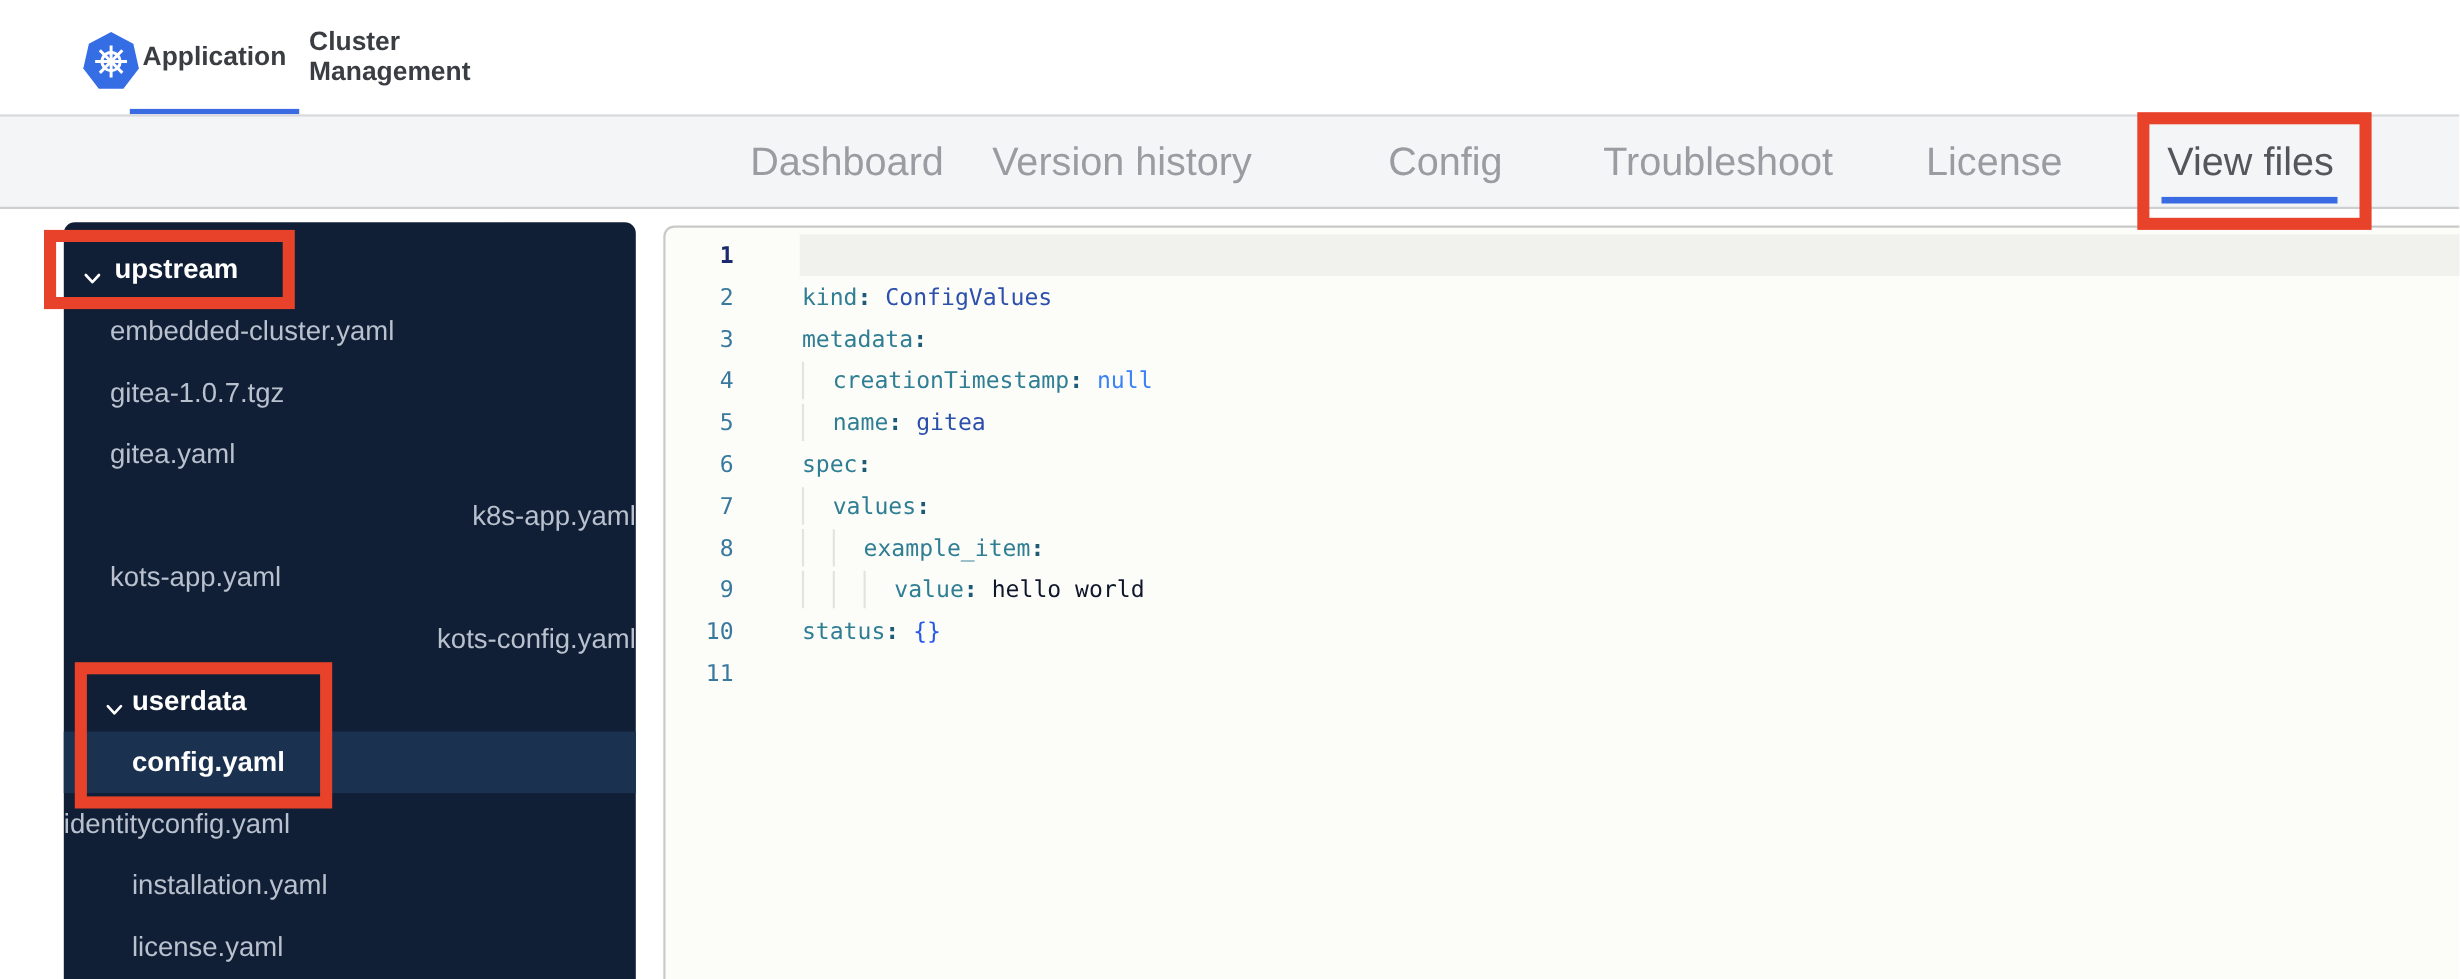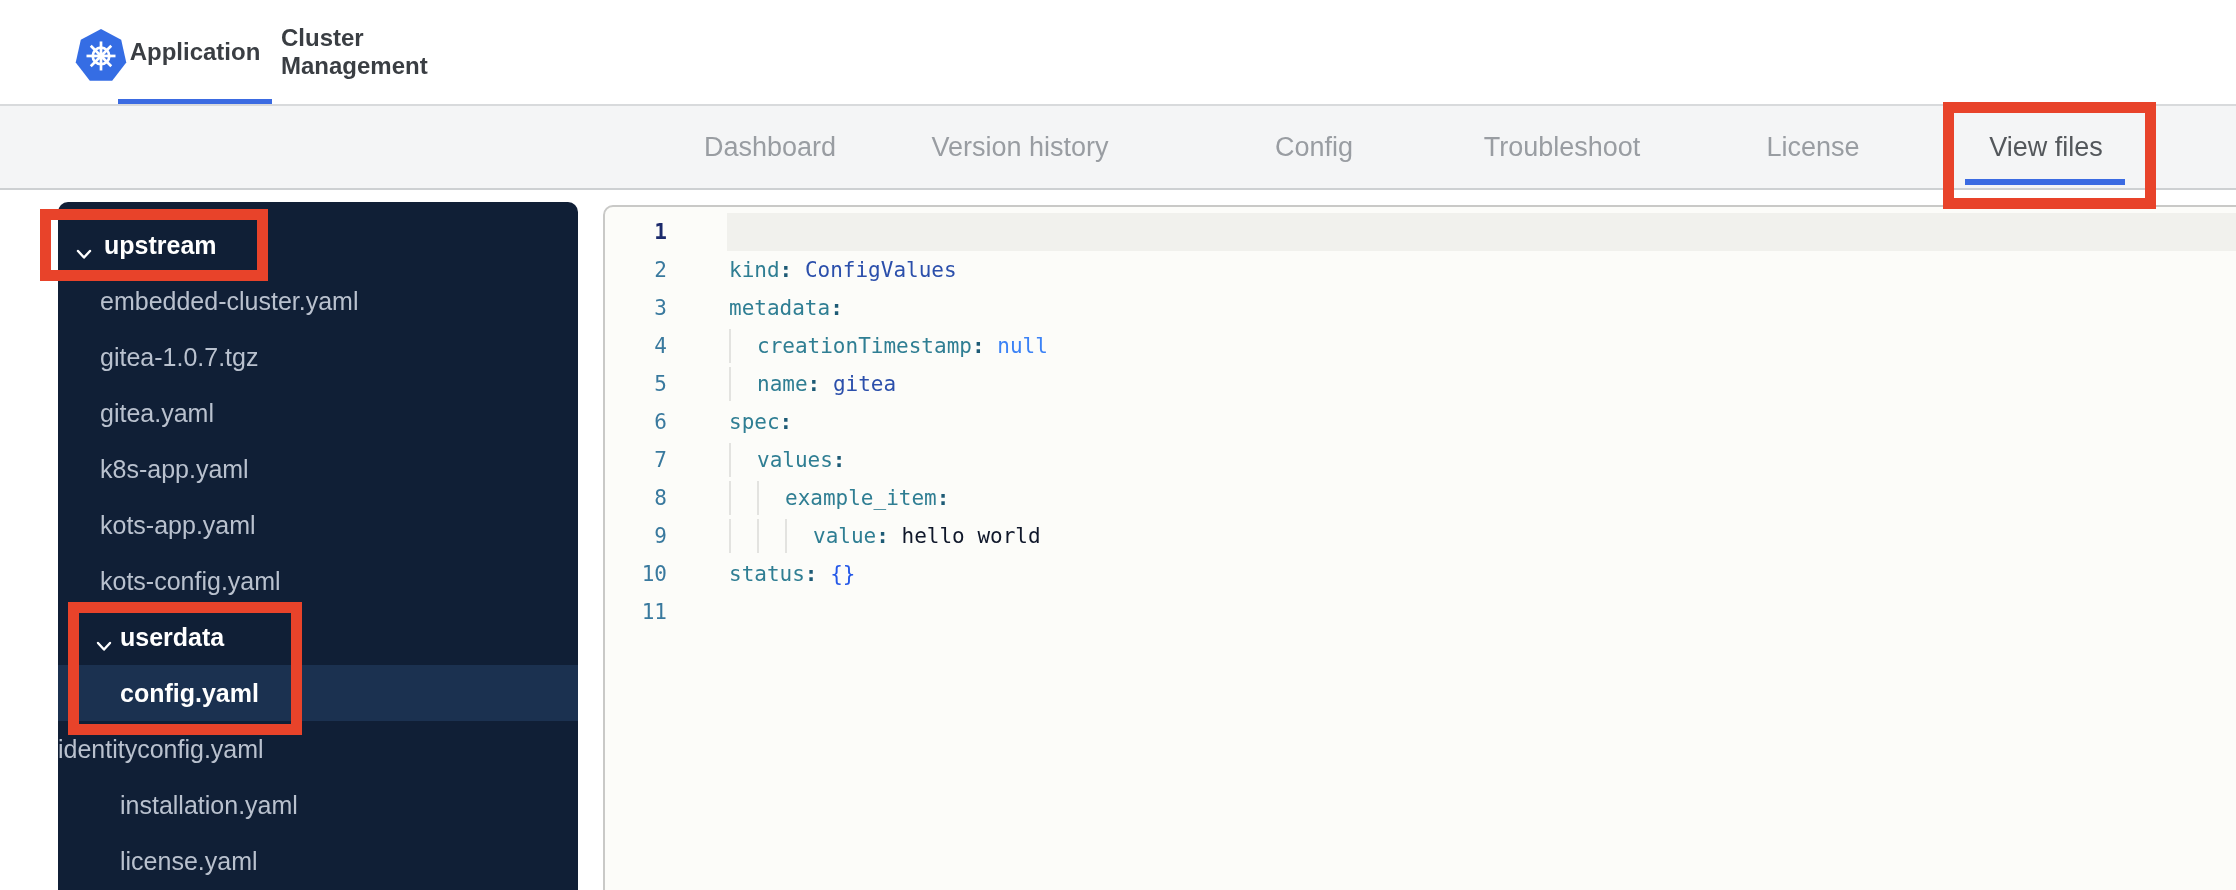--- a/index.html
+++ b/index.html
@@ -14,21 +14,21 @@
   #k8s-logo{position:absolute;left:75px;top:28px;width:52px;height:58px;}
   .htab{position:absolute;top:0;height:104px;display:flex;align-items:center;justify-content:center;
         font-size:24px;color:#3a3e43;cursor:pointer;}
   #tab-application{left:118px;width:154px;}
   #tab-cluster-management{left:281px;width:196px;}
   .htab .underline{position:absolute;left:0;bottom:0;width:100%;height:5px;background:var(--accent,#3b6be2);}
   
   #app-subnav{position:absolute;left:0;top:104px;width:2236px;height:86px;
     background:#f4f5f6;border-top:2px solid #d8dadc;border-bottom:2px solid #cdd0d2;box-sizing:border-box;}
   .navitem{position:absolute;top:0;height:100%;display:flex;align-items:center;justify-content:center;
-    transform:translateX(-50%);font-size:27px;color:#999da2;white-space:nowrap;cursor:pointer;}
+    transform:translateX(-50%);font-size:36px;color:#999da2;white-space:nowrap;cursor:pointer;}
   .navitem.active{color:#53575b;}
   .nav-underline{position:absolute;left:1965px;top:73px;width:160px;height:6px;background:var(--accent,#3b6be2);}
   
   #file-tree-sidebar{position:absolute;left:58px;top:202px;width:520px;height:688px;
     background:#101f36;border-radius:10px 10px 0 0;padding-top:15px;box-sizing:border-box;}
   .tree-row{position:relative;height:56px;display:flex;align-items:center;
     font-size:25px;color:#b9c1ce;cursor:pointer;white-space:nowrap;}
   .tree-row.folder{color:#ffffff;font-weight:bold;}
   .tree-row.selected{color:#ffffff;font-weight:bold;background:#1b3150;}
   .tree-row .chev{position:absolute;top:50%;transform:translateY(-50%);width:18px;height:14px;}
@@ -110,27 +110,27 @@
       </div>
       <div class="tree-row file" style="padding-left: 42px;">
         <span>embedded-cluster.yaml</span>
       </div>
       <div class="tree-row file" style="padding-left: 42px;">
         <span>gitea-1.0.7.tgz</span>
       </div>
       <div class="tree-row file" style="padding-left: 42px;">
         <span>gitea.yaml</span>
       </div>
-      <div class="tree-row file" style="padding-left: 42px;">
+      <div class="tree-row file" style="padding-left: 42px; justify-content: flex-end;">
         <span>k8s-app.yaml</span>
       </div>
       <div class="tree-row file" style="padding-left: 42px;">
         <span>kots-app.yaml</span>
       </div>
-      <div class="tree-row file" style="padding-left: 42px;">
+      <div class="tree-row file" style="padding-left: 42px; justify-content: flex-end;">
         <span>kots-config.yaml</span>
       </div>
       <div class="tree-row folder" style="padding-left: 62px;">
         <span class="chev" style="left: 37px;"><svg viewBox="0 0 18 14" width="18" height="14">
             <polyline points="3,4 9,10.5 15,4" fill="none" stroke="#ffffff" stroke-width="2.4" stroke-linecap="round" stroke-linejoin="round"></polyline>
           </svg></span>
         <span>userdata</span>
       </div>
       <div class="tree-row file selected" style="padding-left: 62px;">
         <span>config.yaml</span>

